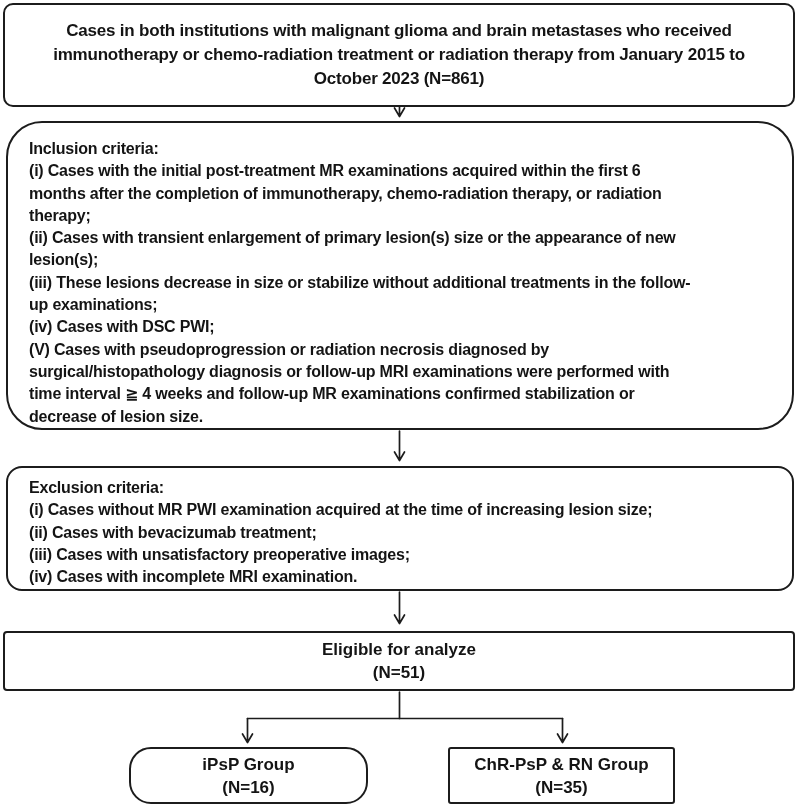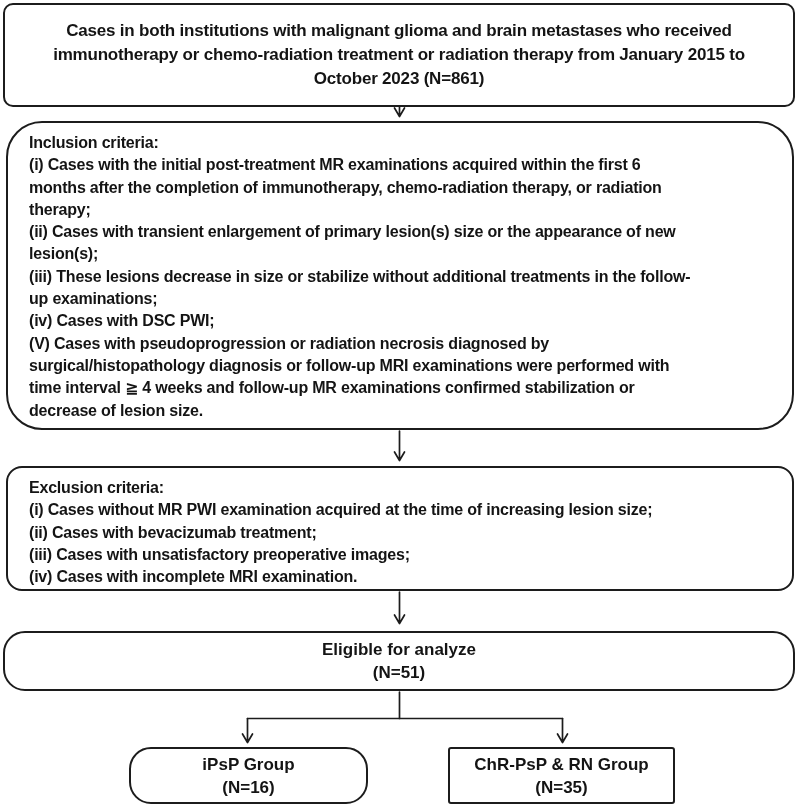--- a/index.html
+++ b/index.html
@@ -28,31 +28,31 @@
   }
   .box-top {
     left: 3px; top: 3px; width: 792px; height: 104px;
     border-radius: 10px; border-width: 2.5px;
     font-size: 17px; line-height: 24px; letter-spacing: -0.2px;
   }
   .box-inclusion {
     left: 6px; top: 121px; width: 788px; height: 309px;
     border-radius: 36px;
     font-size: 16px; line-height: 22.3px; letter-spacing: -0.2px;
-    padding: 9px 0 0 21px;
+    padding: 15px 0 0 21px;
   }
   .box-exclusion {
     left: 6px; top: 466px; width: 788px; height: 125px;
     border-radius: 16px;
     font-size: 16px; line-height: 22.3px; letter-spacing: -0.2px;
     padding: 9px 0 0 21px;
   }
   .box-eligible {
     left: 3px; top: 631px; width: 792px; height: 60px;
-    border-radius: 22px; border-width: 2.5px;
+    border-radius: 4px; border-width: 2.5px;
     font-size: 17px; line-height: 23px;
   }
   .box-ipsp {
     left: 129px; top: 747px; width: 239px; height: 57px;
     border-radius: 22px; border-width: 2.5px;
     font-size: 17px; line-height: 23px;
   }
   .box-chr {
     left: 448px; top: 747px; width: 227px; height: 57px;
     border-radius: 3px; border-width: 2.5px;

